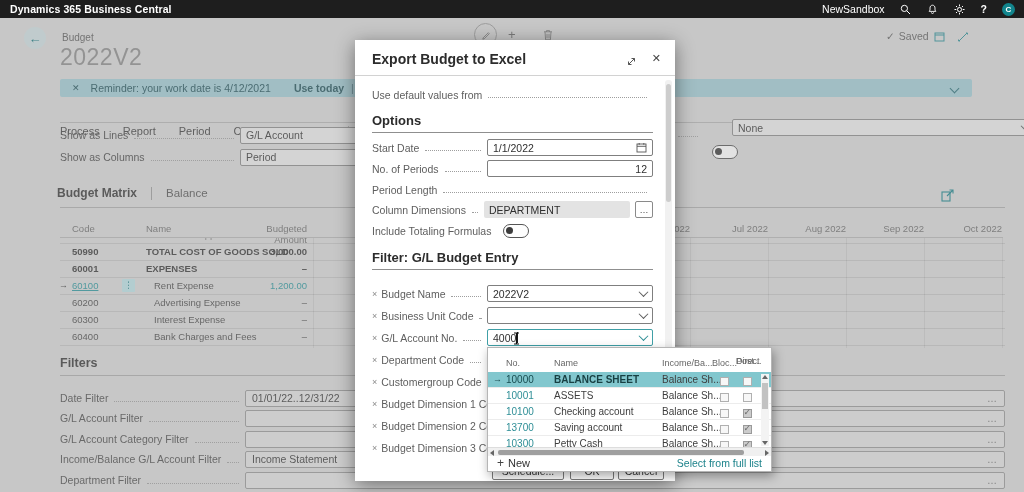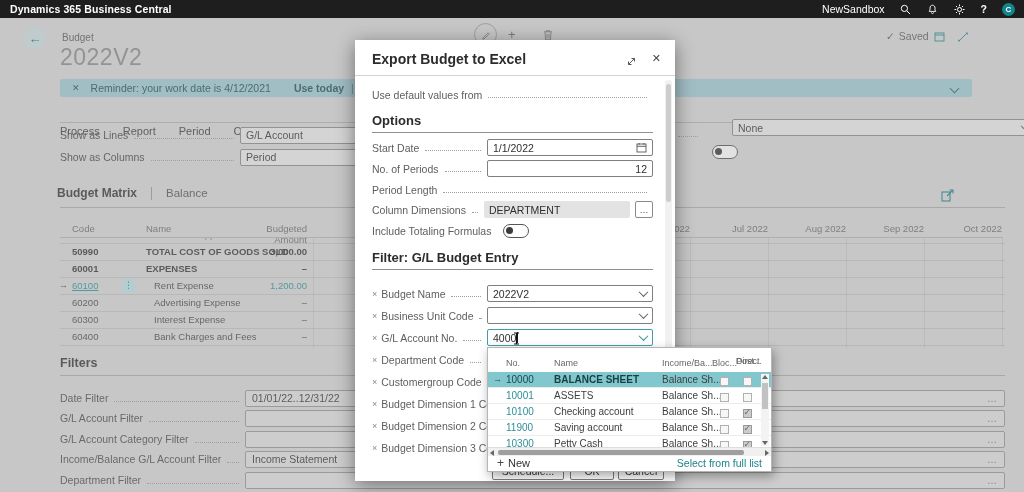--- a/index.html
+++ b/index.html
@@ -588,21 +588,21 @@
         <span class="lk-name">Checking account</span>
         <span class="lk-inc">Balance Sh...</span>
         <span class="cbwrap">
             <span class="cb"></span>
           </span>
         <span class="cbwrap2">
             <span class="cb checked"></span>
           </span>
       </div>
       <div class="lk-row">
-        <span class="lk-no">11900</span>
+        <span class="lk-no">13700</span>
         <span class="lk-name">Saving account</span>
         <span class="lk-inc">Balance Sh...</span>
         <span class="cbwrap">
             <span class="cb"></span>
           </span>
         <span class="cbwrap2">
             <span class="cb checked"></span>
           </span>
       </div>
       <div class="lk-row">

